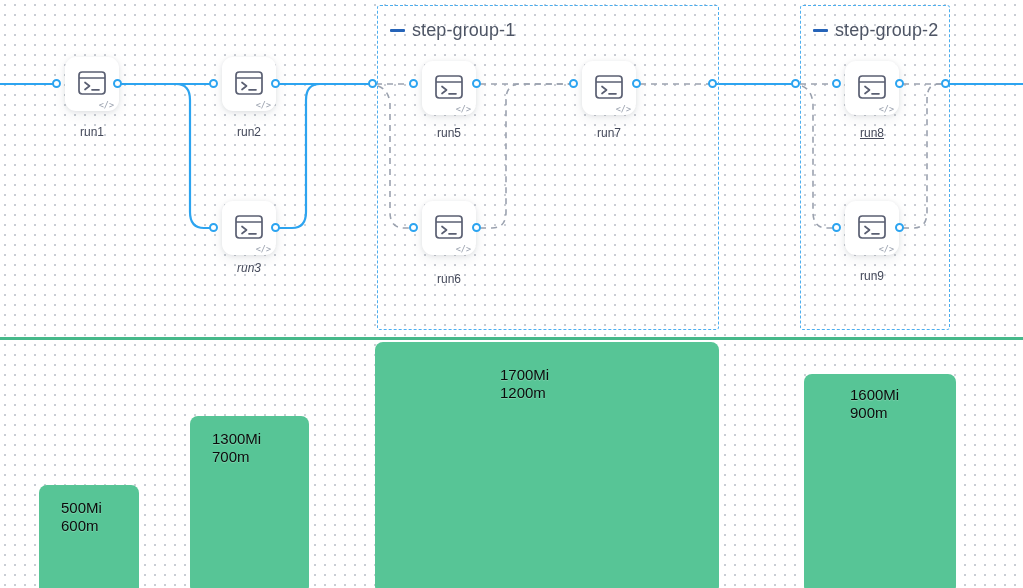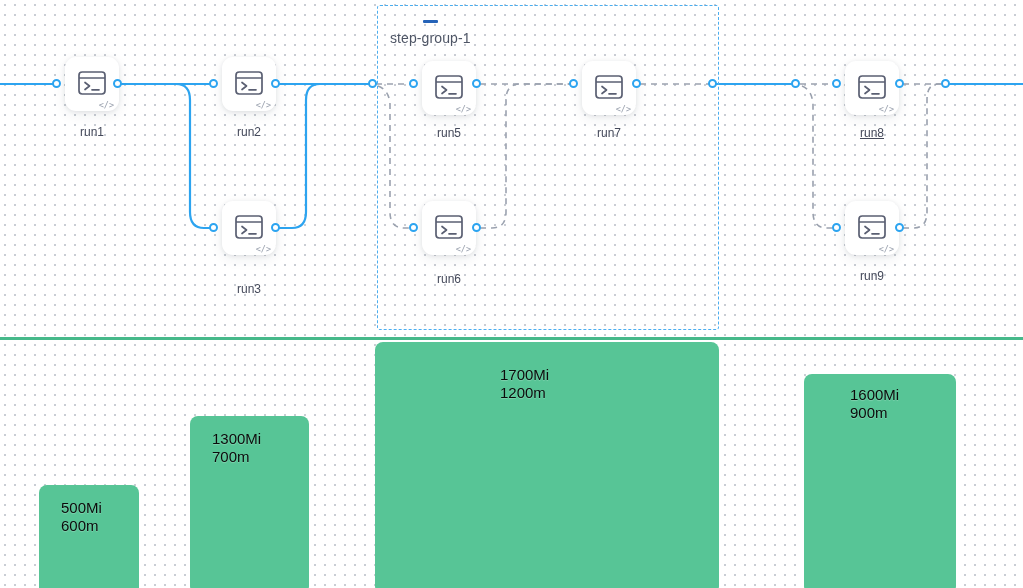--- a/index.html
+++ b/index.html
@@ -37,25 +37,24 @@
     background: rgba(255,255,255,0.02);
     z-index: 2;
   }
   .group-label {
     position: absolute;
     top: 14px;
     left: 12px;
     display: flex;
     align-items: center;
     gap: 7px;
-    font-size: 14px;
+    font-size: 18px;
     color: #4e5565;
     letter-spacing: 0.1px;
     white-space: nowrap;
-    flex-direction: column;
   }
   .group-dash {
     display: inline-block;
     width: 15px;
     height: 2.6px;
     background: #2563b8;
     border-radius: 1px;
   }
 
   
@@ -171,20 +170,26 @@
     <path d="M 948 84 L 1030 84" stroke="#2ca4f0" stroke-width="2.2" fill="none"></path>
   </svg>
 
   <div class="group-box" style="left:377px; top:5px; width:342px; height:325px;">
     <div class="group-label">
       <span class="group-dash"></span>
       <span>step-group-1</span>
     </div>
   </div>
 
+  <div class="group-box" style="left:800px; top:5px; width:150px; height:325px;">
+    <div class="group-label">
+      <span class="group-dash"></span>
+      <span>step-group-2</span>
+    </div>
+  </div>
 
   <div class="node" style="left:65px; top:57px;">
     <svg class="node-icon" viewBox="0 0 30 26">
       <rect x="2" y="2" width="26" height="22" rx="3.2" fill="none" stroke="#5a5f72" stroke-width="1.7"></rect>
       <line x1="2" y1="8" x2="28" y2="8" stroke="#5a5f72" stroke-width="1.5"></line>
       <polyline points="8,12.5 12.5,16 8,19.5" fill="none" stroke="#5a5f72" stroke-width="1.7" stroke-linecap="round" stroke-linejoin="round"></polyline>
       <line x1="15" y1="19.8" x2="22" y2="19.8" stroke="#5a5f72" stroke-width="1.7" stroke-linecap="round"></line>
     </svg>
     <span class="node-code">&lt;/&gt;</span>
   </div>
@@ -203,21 +208,21 @@
 
   <div class="node" style="left:222px; top:201px;">
     <svg class="node-icon" viewBox="0 0 30 26">
       <rect x="2" y="2" width="26" height="22" rx="3.2" fill="none" stroke="#5a5f72" stroke-width="1.7"></rect>
       <line x1="2" y1="8" x2="28" y2="8" stroke="#5a5f72" stroke-width="1.5"></line>
       <polyline points="8,12.5 12.5,16 8,19.5" fill="none" stroke="#5a5f72" stroke-width="1.7" stroke-linecap="round" stroke-linejoin="round"></polyline>
       <line x1="15" y1="19.8" x2="22" y2="19.8" stroke="#5a5f72" stroke-width="1.7" stroke-linecap="round"></line>
     </svg>
     <span class="node-code">&lt;/&gt;</span>
   </div>
-  <div class="node-label" style="left:249px; top:282px;">run3</div>
+  <div class="node-label" style="left:249px; top:261px;font-style:italic;">run3</div>
 
   <div class="node" style="left:422px; top:61px;">
     <svg class="node-icon" viewBox="0 0 30 26">
       <rect x="2" y="2" width="26" height="22" rx="3.2" fill="none" stroke="#5a5f72" stroke-width="1.7"></rect>
       <line x1="2" y1="8" x2="28" y2="8" stroke="#5a5f72" stroke-width="1.5"></line>
       <polyline points="8,12.5 12.5,16 8,19.5" fill="none" stroke="#5a5f72" stroke-width="1.7" stroke-linecap="round" stroke-linejoin="round"></polyline>
       <line x1="15" y1="19.8" x2="22" y2="19.8" stroke="#5a5f72" stroke-width="1.7" stroke-linecap="round"></line>
     </svg>
     <span class="node-code">&lt;/&gt;</span>
   </div>

